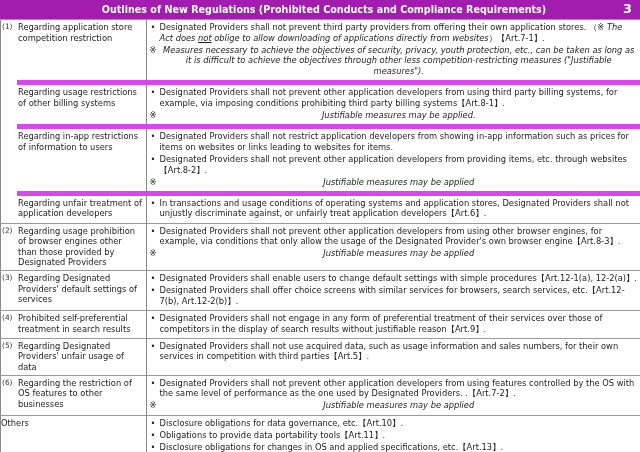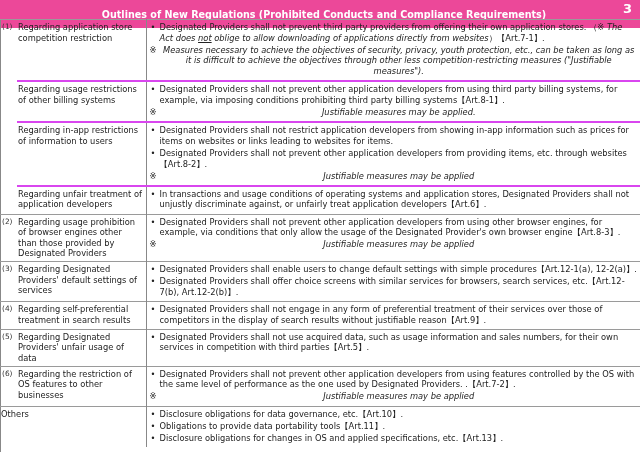--- a/index.html
+++ b/index.html
@@ -3,42 +3,42 @@
   <meta charset="utf-8">
   <style>
     html, body { margin: 0; padding: 0; background: #ffffff; }
     body {
       width: 640px; height: 452px; overflow: hidden;
       font-family: "DejaVu Sans", sans-serif;
       font-size: 8.3px; color: #222;
       position: relative;
     }
     .header {
-      position: absolute; left: 0; top: 0; width: 640px; height: 28px;
-      background: #ec4899; color: #fff;
+      position: absolute; left: 0; top: 0; width: 640px; height: 19px;
+      background: #a21caf; color: #fff;
       display: flex; align-items: center; justify-content: center;
       font-weight: bold; font-size: 9.6px;
     }
     .header .title { margin-left: 8px; }
     .header .page-num {
       position: absolute; right: 8px; top: 1px; font-size: 13px; font-weight: bold;
     }
     table {
       position: absolute; left: 0; top: 19px; width: 640px;
       border-collapse: collapse; table-layout: fixed;
     }
     col.num { width: 17px; }
     col.topic { width: 129px; }
     col.content { width: 494px; }
     td { vertical-align: top; padding: 2px 3px 2px 3px; line-height: 10.6px; }
     td.num { padding-left: 2px; font-size: 7.4px; color: #333; }
     td.topic { padding-left: 1px; border-right: 1px solid #888; margin-top: 10px; }
     td.content { padding-left: 3px; padding-right: 2px; }
     tr.sep td { border-top: 1px solid #9a9a9a; }
-    tr.subsep td.topic, tr.subsep td.content { border-top: 2px solid #d946ef; }
+    tr.subsep td.topic, tr.subsep td.content { border-top: 5px solid #d946ef; }
     tr.subsep td.num { border-top: none; }
     .bullet { display: flex; margin-bottom: 1.6px; }
     .bullet .dot { width: 9px; flex: none; padding-left: 1px; }
     .bullet .txt { flex: 1; }
     .note { font-style: italic; display: flex; margin-bottom: 1.6px; }
     .note .mark { flex: none; width: 10px; font-style: normal; }
     .note .txt { flex: 1; text-align: center; }
     u { text-decoration: underline; }
     .others-topic { padding-left: 1px; }
     .left-border { position: absolute; left: 0; top: 19px; width: 1px; height: 433px; background: #888; }
@@ -139,21 +139,21 @@
             <span class="txt">Designated Providers shall enable users to change default settings with simple procedures【Art.12-1(a), 12-2(a)】.</span>
           </div>
           <div class="bullet">
             <span class="dot">•</span>
             <span class="txt">Designated Providers shall offer choice screens with similar services for browsers, search services, etc.【Art.12-7(b), Art.12-2(b)】.</span>
           </div>
         </td>
       </tr>
       <tr class="sep">
         <td class="num">(4)</td>
-        <td class="topic">Regarding self-preferential treatment in search results</td>
+        <td class="topic">Prohibited self-preferential treatment in search results</td>
         <td class="content">
           <div class="bullet">
             <span class="dot">•</span>
             <span class="txt">Designated Providers shall not engage in any form of preferential treatment of their services over those of competitors in the display of search results without justifiable reason【Art.9】.</span>
           </div>
         </td>
       </tr>
       <tr class="sep">
         <td class="num">(5)</td>
         <td class="topic">Regarding Designated Providers' unfair usage of data</td>

